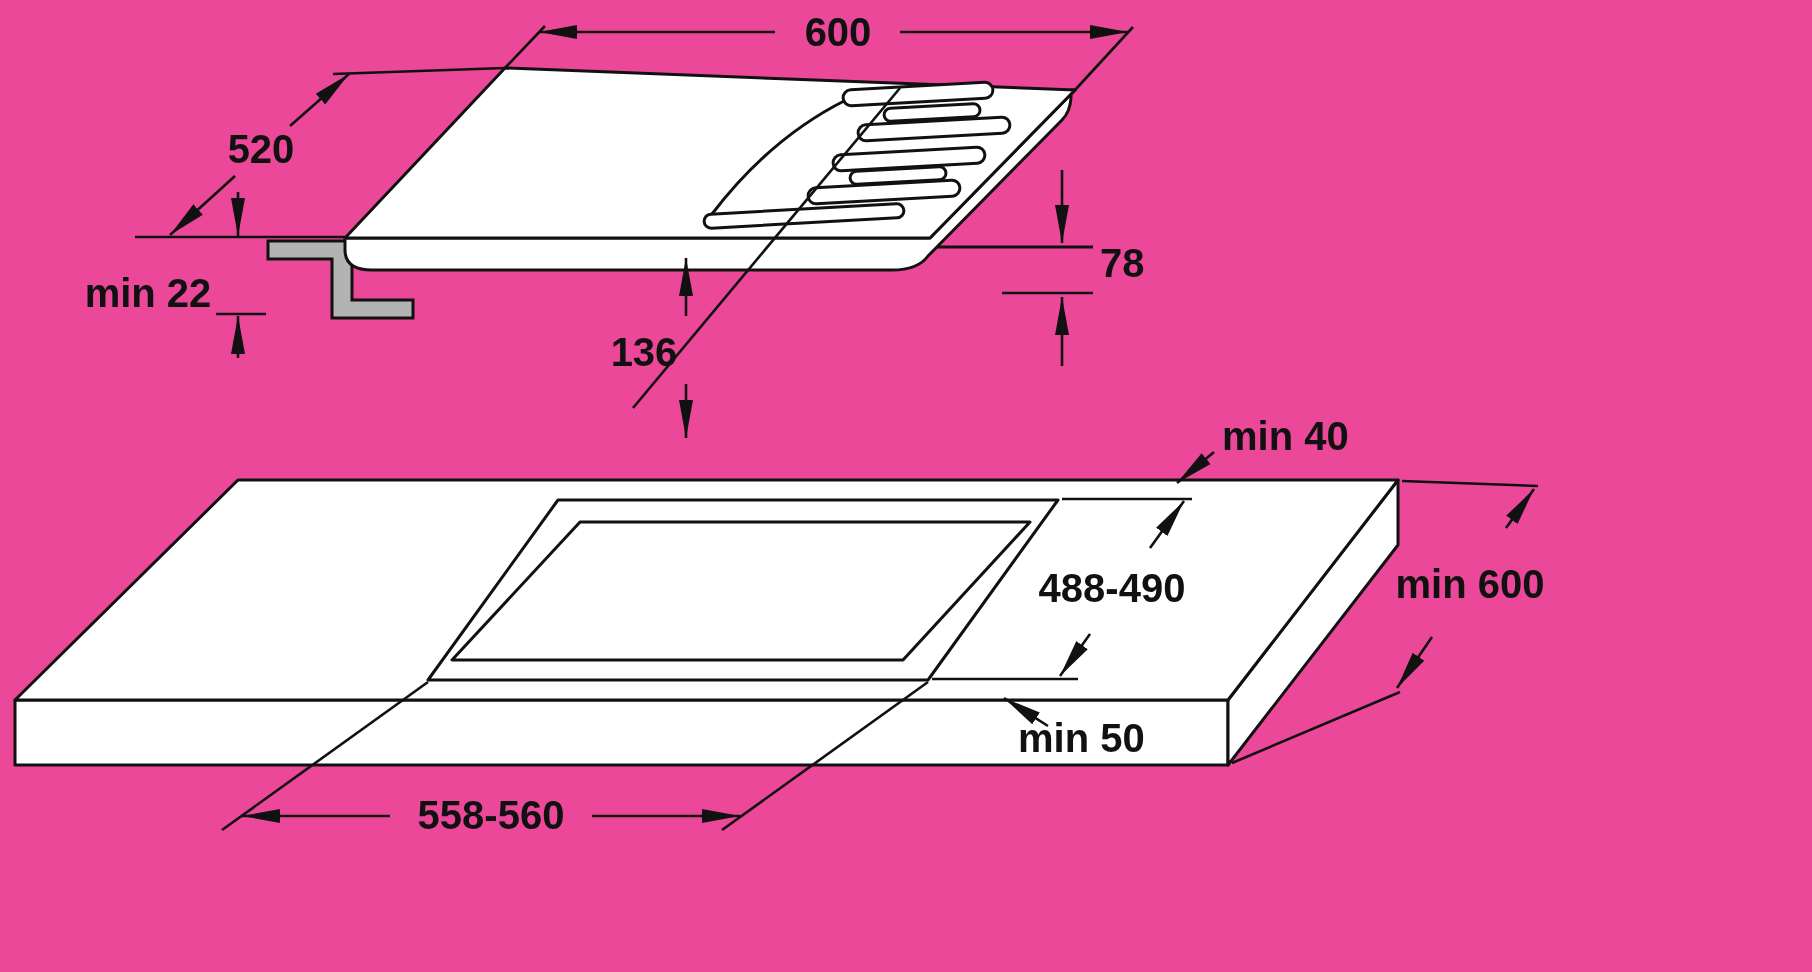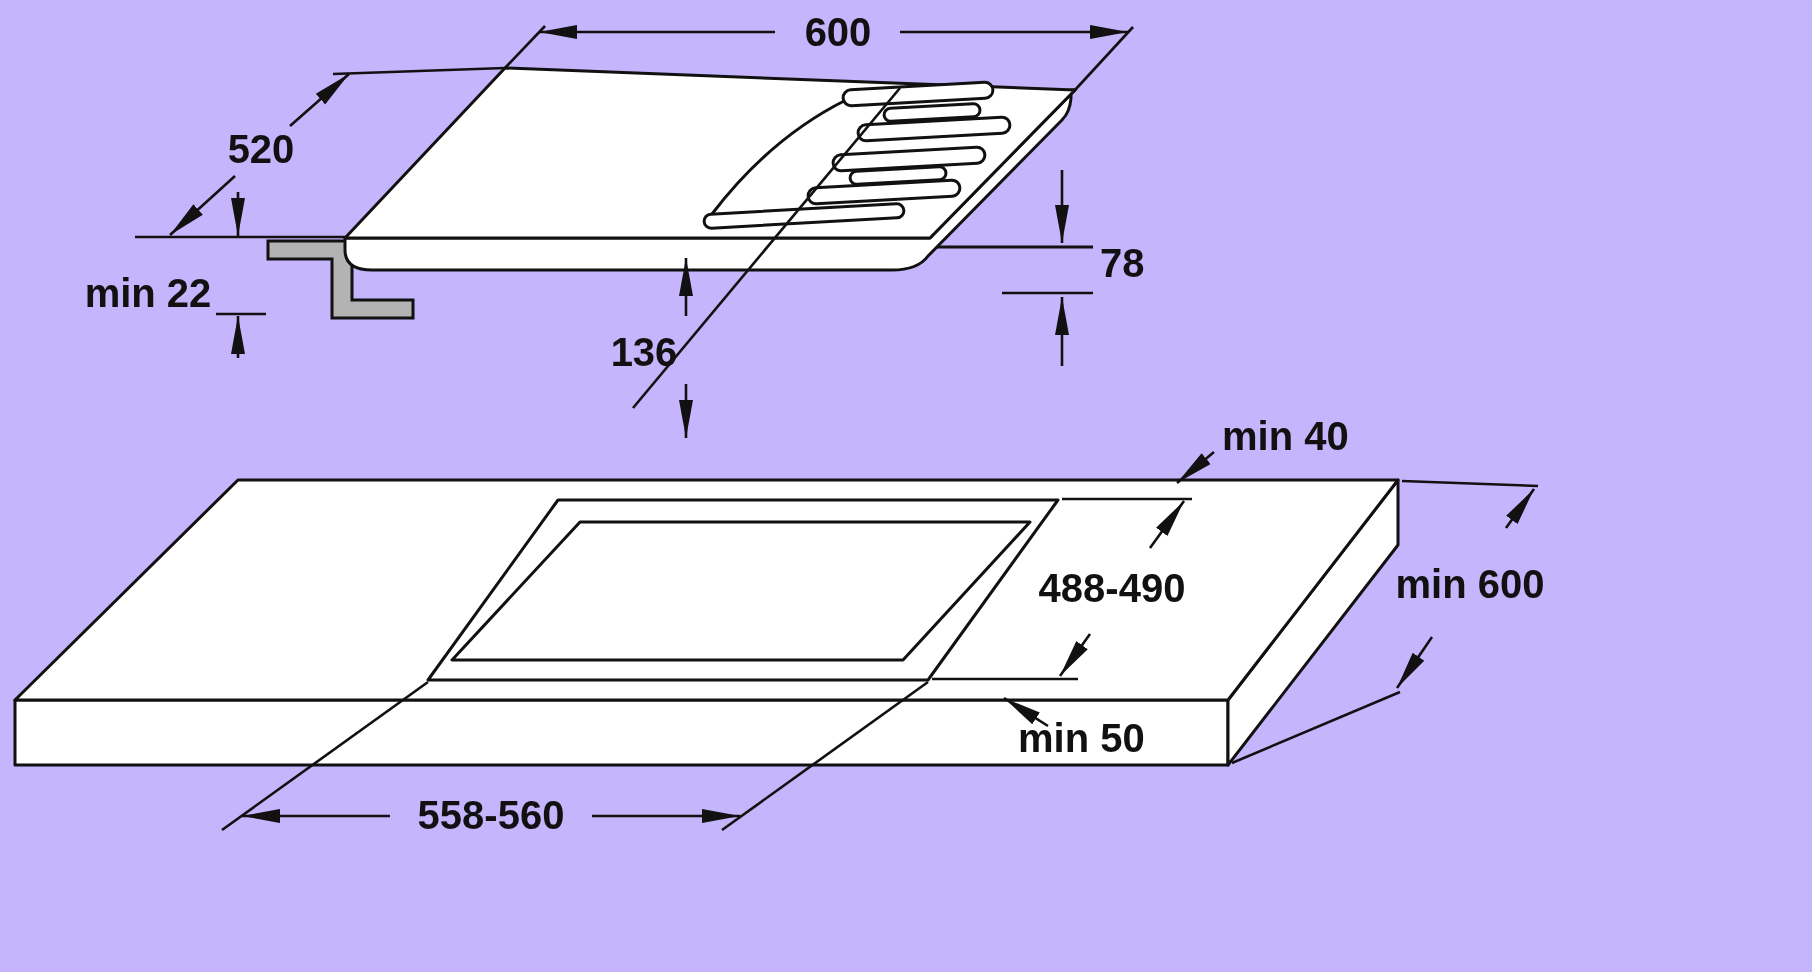--- a/index.html
+++ b/index.html
@@ -3,21 +3,21 @@
 <meta charset="utf-8">
 <style>
   html, body {
     margin: 0;
     padding: 0;
     background: #ffffff;
   }
   .stage {
     width: 1812px;
     height: 972px;
-    background: #c4b5fd;
+    background: #ec4899;
     position: relative;
   }
   svg { display: block; }
   .dim-label {
     font-family: "Liberation Sans", sans-serif;
     font-weight: 700;
     font-size: 40px;
     fill: #111111;
   }
   .outline {

